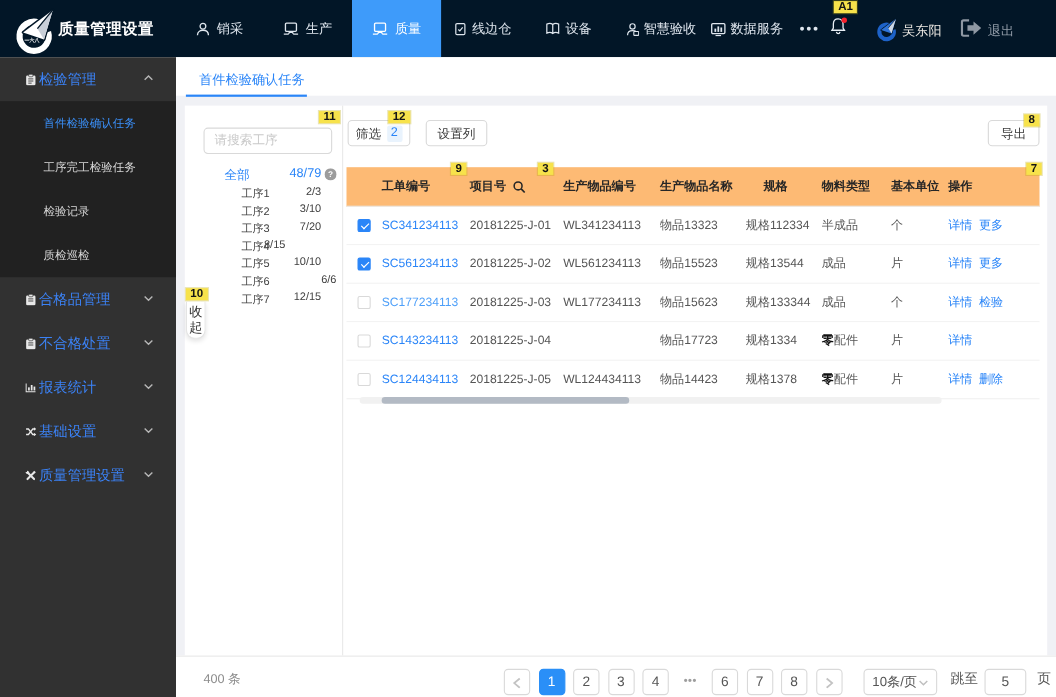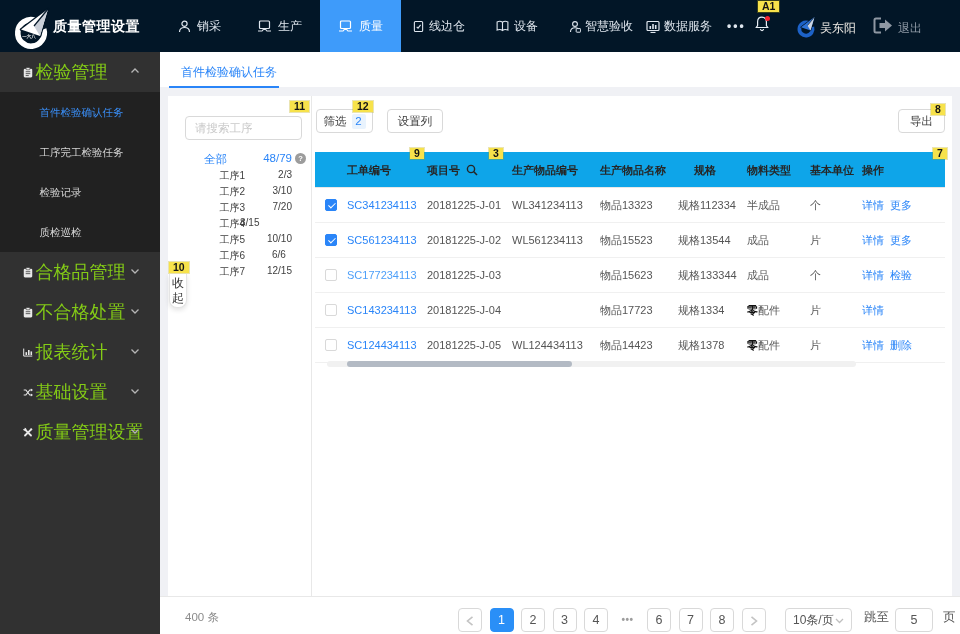--- a/index.html
+++ b/index.html
@@ -17,21 +17,21 @@
 .nav-dots { position:absolute; top:0; height:52px; display:flex; align-items:center; color:#dfe6ee; letter-spacing:2px; font-size:12px; font-weight:bold; }
 #bell { position:absolute; left:755px; top:16px; }
 #bell .dot { position:absolute; left:10px; top:0px; width:5px; height:5px; border-radius:50%; background:#f5222d; }
 #avatar { position:absolute; left:794px; top:15px; width:23px; height:23px; }
 #uname { position:absolute; left:820px; top:20px; color:#f0ece6; font-size:12px; }
 #exitic { position:absolute; left:873px; top:17px; }
 #exittxt { position:absolute; left:898px; top:20px; color:#929ca8; font-size:12px; }
 
 
 #sidebar { position:absolute; left:0; top:52px; width:160px; height:582px; background:#313131; }
-.m-item { position:relative; height:40px; display:flex; align-items:center; color:#84cc16; font-size:18px; }
+.m-item { position:relative; height:40px; display:flex; align-items:center; color:#3b82f6; font-size:13px; }
 .m-item > svg:first-of-type { position:absolute; left:22.5px; width:10px; height:11px; }
 .m-item .caret { left:auto; }
 .m-item .t { position:absolute; left:35.5px; }
 .m-item .caret { position:absolute; right:20px; top:14px; }
 #submenu { background:#212121; }
 .s-item { height:40px; line-height:40px; padding-left:39.5px; color:#d6d6d6; font-size:10.5px; }
 .s-item.sel { color:#3a8ef6; }
 
 
 #tabbar { position:absolute; left:160px; top:52px; width:800px; height:35px; background:#fff; }
@@ -50,21 +50,21 @@
 #collapse { position:absolute; left:169px; top:274px; width:18px; height:34px; background:#fff; border:1px solid #e4e4e4; border-top:none; border-radius:0 0 8px 8px; box-shadow:0 2px 5px rgba(0,0,0,.12); font-size:12px; color:#333; text-align:center; line-height:15px; padding-top:2px; }
 
 
 .btn { position:absolute; height:24px; border:1px solid #d9d9d9; border-radius:4px; background:#fff; font-size:11.5px; color:#3b3b3b; display:flex; align-items:center; justify-content:center; }
 #btn-filter { left:316px; top:109px; width:57px; }
 #fbadge { display:inline-block; margin-left:5px; width:14px; height:15px; background:#e9f3fd; color:#2a85f8; font-size:11.5px; text-align:center; line-height:15px; border-radius:2px; }
 #btn-cols { left:387px; top:109px; width:56px; }
 #btn-export { left:898px; top:109px; width:47px; }
 
 
-#thead { position:absolute; left:315px; top:152px; width:630px; height:36px; background:#0ea5e9; border-bottom:1px solid #e8e8e8; }
+#thead { position:absolute; left:315px; top:152px; width:630px; height:36px; background:#fdba74; border-bottom:1px solid #e8e8e8; }
 .th { position:absolute; top:0; height:36px; line-height:36px; font-size:11px; font-weight:bold; color:#262626; }
 .row { position:absolute; left:315px; width:630px; height:35px; border-bottom:1px solid #f0f0f0; background:#fff; }
 .td { position:absolute; top:0; height:35px; line-height:35px; font-size:11px; color:#555; white-space:nowrap; }
 .td.link { color:#2a85f8; }
 .cbx { position:absolute; left:10px; top:11px; width:12px; height:12px; border:1px solid #d9d9d9; border-radius:2px; background:#fff; }
 .cbx.on { background:#2a85f8; border-color:#2a85f8; }
 .cbx.on:after { content:""; position:absolute; left:3.5px; top:1px; width:2.6px; height:6px; border:solid #fff; border-width:0 1.4px 1.4px 0; transform:rotate(45deg); }
 #sctrack { position:absolute; left:327px; top:361px; width:529px; height:6px; background:#f1f1f1; border-radius:3px; }
 #scthumb { position:absolute; left:347px; top:361px; width:225px; height:6px; background:#b3bac4; border-radius:3px; }
 
@@ -251,21 +251,21 @@
 <div class="lp-row" style="left:240px; top:169px; width:52px; text-align:right;">2/3</div>
 <div class="lp-row" style="left:200px; top:185px; width:45px; text-align:right;">工序2</div>
 <div class="lp-row" style="left:240px; top:185px; width:52px; text-align:right;">3/10</div>
 <div class="lp-row" style="left:200px; top:201px; width:45px; text-align:right;">工序3</div>
 <div class="lp-row" style="left:240px; top:201px; width:52px; text-align:right;">7/20</div>
 <div class="lp-row" style="left:200px; top:217px; width:45px; text-align:right;">工序4</div>
 <div class="lp-row" style="left:240px; top:217px; width:52px; ">8/15</div>
 <div class="lp-row" style="left:200px; top:233px; width:45px; text-align:right;">工序5</div>
 <div class="lp-row" style="left:240px; top:233px; width:52px; text-align:right;">10/10</div>
 <div class="lp-row" style="left:200px; top:249px; width:45px; text-align:right;">工序6</div>
-<div class="lp-row" style="left:228px; top:249px; width:52px; text-align:right;padding-left:44px;">6/6</div>
+<div class="lp-row" style="left:248px; top:249px; width:52px; text-align:right;padding-left:44px;">6/6</div>
 <div class="lp-row" style="left:200px; top:265px; width:45px; text-align:right;">工序7</div>
 <div class="lp-row" style="left:240px; top:265px; width:52px; text-align:right;">12/15</div>
 
 <div id="collapse">收起</div>
 
 <div class="btn" id="btn-filter">筛选<span id="fbadge">2</span></div>
 <div class="btn" id="btn-cols">设置列</div>
 <div class="btn" id="btn-export">导出</div>
 
 <div id="thead">
@@ -304,20 +304,21 @@
   <div class="td" style="left:363px;">规格13544</div>
   <div class="td" style="left:432px;">成品</div>
   <div class="td" style="left:495px;">片</div>
   <div class="td link" style="left:547px;">详情</div>
   <div class="td link" style="left:575px;">更多</div>
 </div>
 <div class="row" style="top:258px;">
   <div class="cbx"></div>
   <div class="td" style="left:32px; color:#4d9ff9;">SC177234113</div>
   <div class="td" style="left:112px;">20181225-J-03</div>
+  <div class="td" style="left:197px;">WL177234113</div>
   <div class="td" style="left:285px;">物品15623</div>
   <div class="td" style="left:363px;">规格133344</div>
   <div class="td" style="left:432px;">成品</div>
   <div class="td" style="left:495px;">个</div>
   <div class="td link" style="left:547px;">详情</div>
   <div class="td link" style="left:575px;">检验</div>
 </div>
 <div class="row" style="top:293px;">
   <div class="cbx"></div>
   <div class="td link" style="left:32px;">SC143234113</div>

